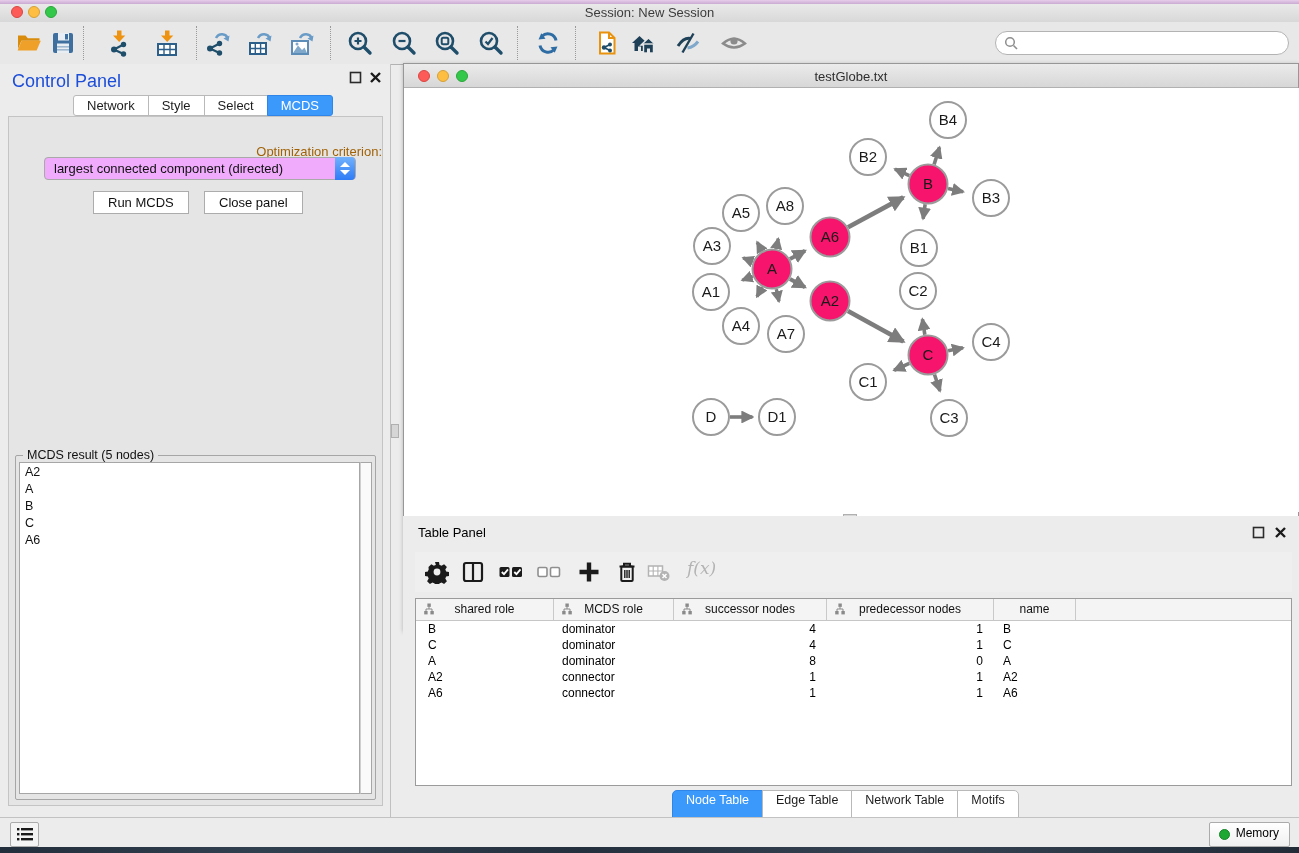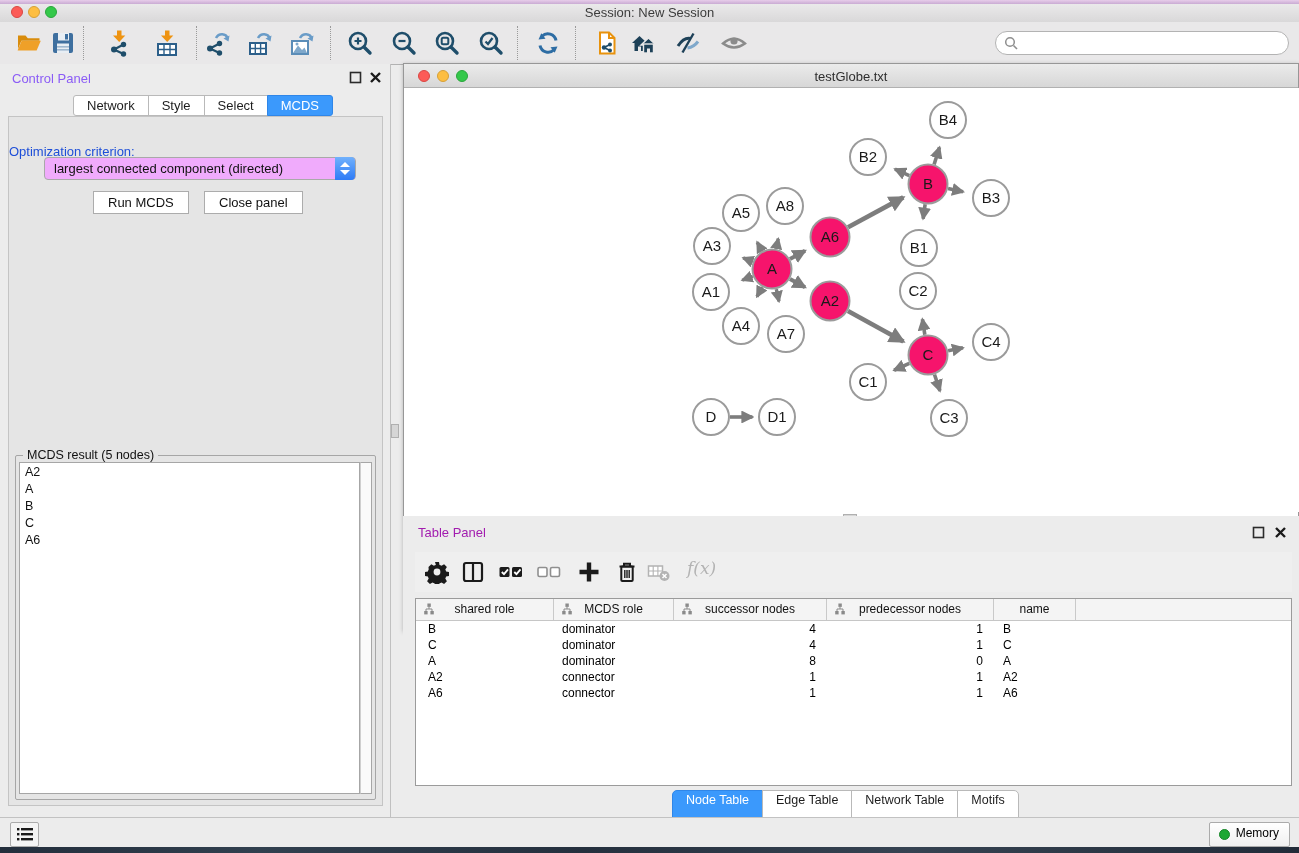--- a/index.html
+++ b/index.html
@@ -23,33 +23,33 @@
   .tsep{position:absolute;top:4px;height:34px;border-left:1px dotted #9a9a9a;}
   .searchbox{position:absolute;left:995px;top:9px;width:294px;height:24px;
     box-sizing:border-box;border:1px solid #b3b3b3;border-radius:12px;background:#fff;}
   .searchbox input{position:absolute;left:28px;top:2px;width:255px;height:18px;
     border:none;outline:none;font-size:12px;background:transparent;font-family:"Liberation Sans",sans-serif;}
   .searchbox svg{position:absolute;left:8px;top:4px;}
   
   .cpanel{position:absolute;left:0;top:64px;width:390px;height:753px;background:#ececec;
     border-right:1px solid #c0c0c0;}
   .cp-head{position:absolute;left:0;top:0;width:100%;height:26px;}
-  .cp-title{position:absolute;left:12px;top:7px;font-size:13px;color:#8b5cf6;}
+  .cp-title{position:absolute;left:12px;top:7px;font-size:18px;color:#1d4ed8;}
   .float-ic,.close-ic{position:absolute;top:7px;width:13px;height:13px;}
   .seg-row{position:absolute;display:flex;}
   .cp-tabs{left:73px;top:31px;}
   .seg-tab{box-sizing:border-box;height:21px;line-height:19px;background:#fff;
     border:1px solid #b9b9b9;margin-left:-1px;font-size:13px;color:#1d1d1d;
     text-align:center;padding:0 13px;}
   .seg-tab:first-child{border-radius:3px 0 0 3px;margin-left:0;}
   .seg-tab:last-child{border-radius:0 3px 3px 0;}
   .seg-tab.active{background:#3b99fc;border-color:#2f86e8;color:#fff;}
   .cp-content{position:absolute;left:8px;top:52px;width:375px;height:690px;
     background:#e5e5e5;border:1px solid #c4c4c4;box-sizing:border-box;}
-  .opt-label{position:absolute;left:0;width:100%;top:27px;text-align:left;font-size:13px;color:#1d4ed8;}
+  .opt-label{position:absolute;left:0;width:100%;top:27px;text-align:right;font-size:13px;color:#a16207;}
   .combo{position:absolute;left:35px;top:40px;width:312px;height:23px;box-sizing:border-box;
     background:#f0abfc;border:1px solid #a9a9a9;border-radius:4px;}
   .combo .val{position:absolute;left:9px;top:3px;font-size:13px;color:#111;white-space:nowrap;}
   .combo .stepper{position:absolute;right:0;top:-1px;width:20px;height:23px;
     background:linear-gradient(#71b1fc,#2e7bf6);border-radius:0 4px 4px 0;}
   .combo .stepper .up{position:absolute;left:5px;top:5px;width:0;height:0;
     border-left:5px solid transparent;border-right:5px solid transparent;border-bottom:5px solid #fff;}
   .combo .stepper .down{position:absolute;left:5px;bottom:5px;width:0;height:0;
     border-left:5px solid transparent;border-right:5px solid transparent;border-top:5px solid #fff;}
   .btn{position:absolute;top:74px;height:23px;box-sizing:border-box;background:#fff;
@@ -73,21 +73,21 @@
     font-size:13px;color:#2e2e2e;}
   .net-canvas{position:absolute;left:1px;top:24px;width:894px;height:424px;background:#fff;}
   .resize-grip{position:absolute;right:1px;bottom:1px;width:12px;height:12px;
     background:repeating-linear-gradient(135deg,transparent 0 3px,#aaa 3px 4px);}
   .divider-grip-v{position:absolute;left:391px;top:424px;width:6px;height:12px;
     background:#d6d6d6;border:1px solid #b0b0b0;}
   .divider-grip-h{position:absolute;left:843px;top:514px;width:12px;height:5px;
     background:#d6d6d6;border:1px solid #b0b0b0;}
   
   .tpanel{position:absolute;left:403px;top:516px;width:896px;height:301px;background:#ececec;}
-  .tp-title{position:absolute;left:15px;top:9px;font-size:13px;color:#a21caf;}
+  .tp-title{position:absolute;left:15px;top:9px;font-size:13px;color:#000000;}
   .tp-toolbar{position:absolute;left:12px;top:36px;width:877px;height:40px;background:#efefef;}
   .tbi{position:absolute;top:8px;width:24px;height:24px;}
   .fx{font-family:"DejaVu Serif",serif;font-style:italic;font-size:17px;color:#b3b3b3;}
   .dtable{position:absolute;left:12px;top:82px;width:877px;height:188px;background:#fff;
     border:1px solid #9b9b9b;box-sizing:border-box;overflow:hidden;}
   .thead{display:flex;height:21px;background:#f4f4f4;border-bottom:1px solid #c6c6c6;}
   .th{position:relative;box-sizing:border-box;border-right:1px solid #c9c9c9;
     font-size:12px;color:#111;text-align:center;line-height:20px;}
   .th .tree{position:absolute;left:7px;top:4px;}
   .trow{display:flex;height:16px;}

